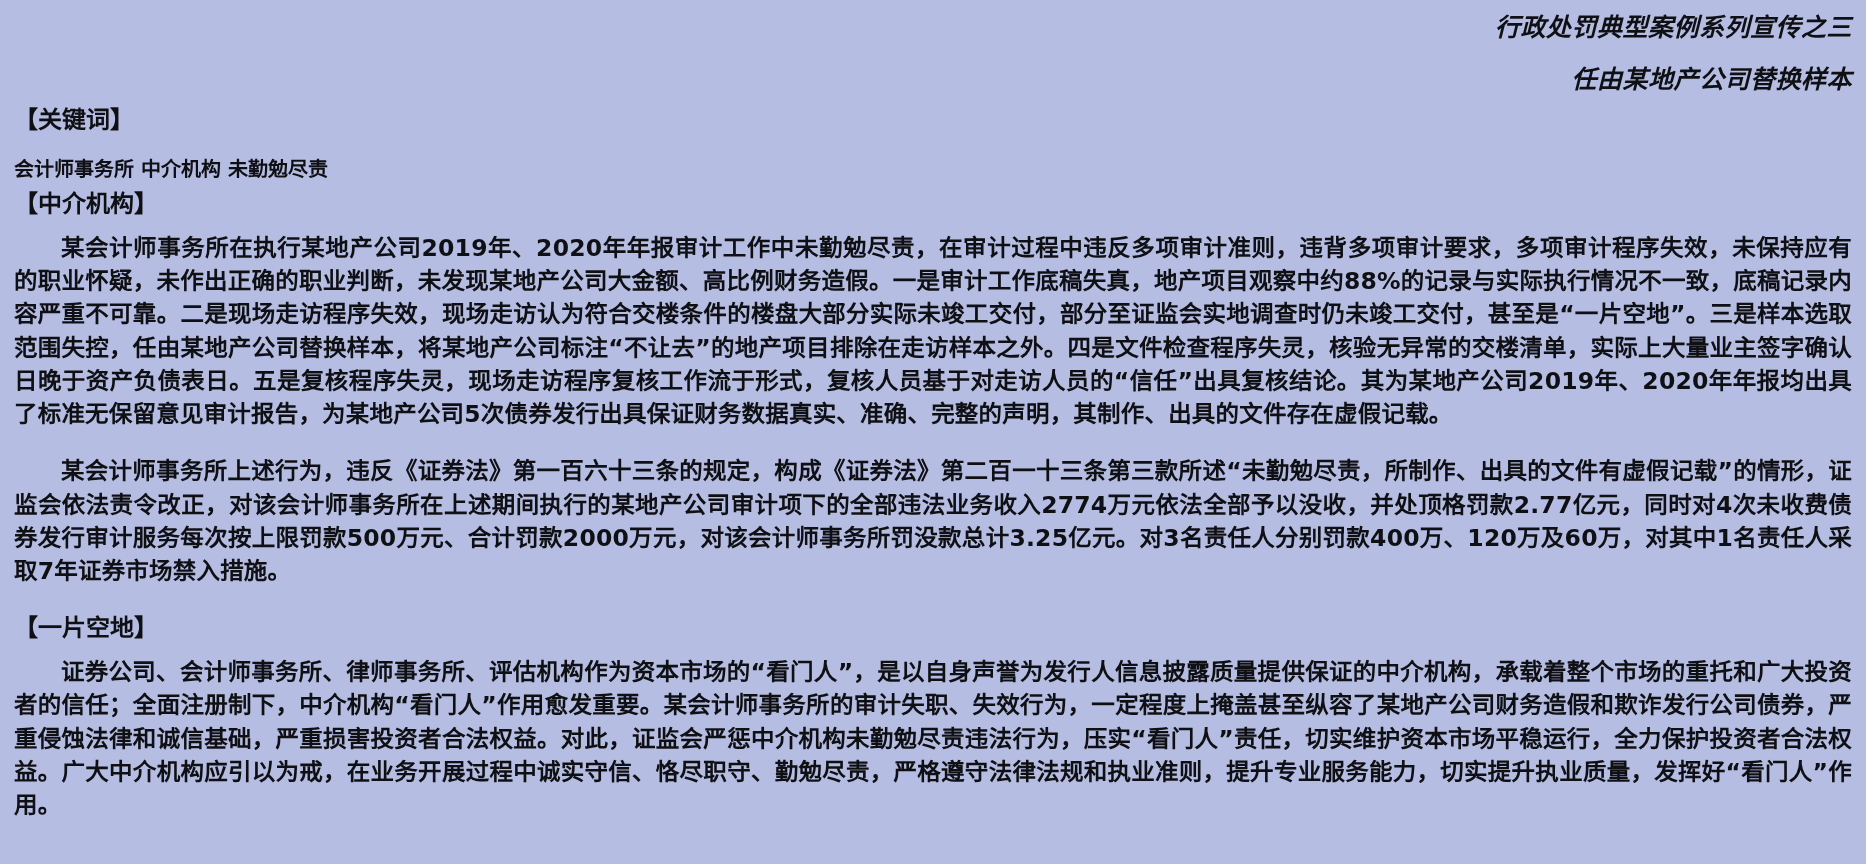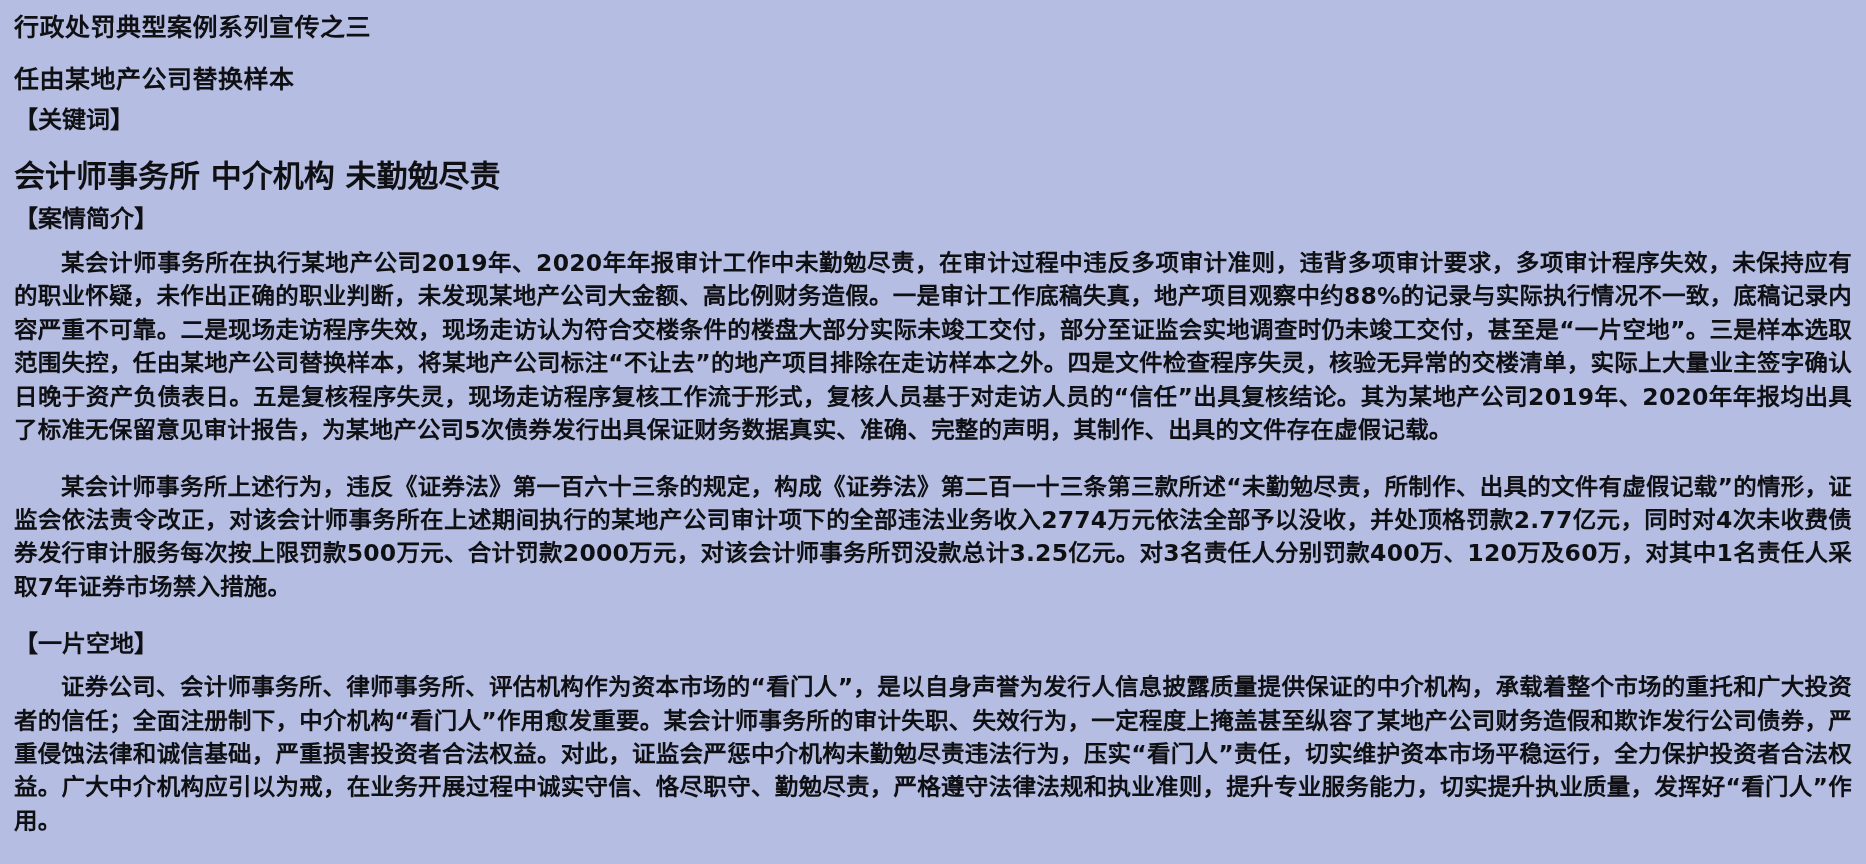--- a/index.html
+++ b/index.html
@@ -15,21 +15,22 @@
     overflow: hidden;
   }
   .page {
     box-sizing: border-box;
     width: 1866px;
     height: 864px;
     padding: 6px 14px 0 14px;
     background: #b6bde2;
   }
   .title-block {
-    text-align: left;
+    text-align: right;
+    font-style: italic;
   }
   .doc-title {
     font-size: 25px;
     font-weight: bold;
     line-height: 1.45;
     letter-spacing: 0.5px;
     margin-top: 4px;
   }
   .doc-subtitle {
     font-size: 25px;
@@ -39,21 +40,21 @@
     margin-top: 16px;
   }
   .section-heading {
     font-size: 24px;
     font-weight: bold;
     margin-top: 5px;
     margin-bottom: 0;
     line-height: 1.4;
   }
   .keywords-line {
-    font-size: 31px;
+    font-size: 20px;
     font-weight: bold;
     margin-top: 18px;
     line-height: 1.4;
   }
   .para {
     font-size: 23.5px;
     font-weight: bold;
     line-height: 1.42;
     text-align: justify;
     text-justify: inter-ideograph;
@@ -71,20 +72,20 @@
 <div class="page">
 
   <div class="title-block">
     <div class="doc-title">行政处罚典型案例系列宣传之三</div>
     <div class="doc-subtitle">任由某地产公司替换样本</div>
   </div>
 
   <div class="section-heading">【关键词】</div>
   <div class="keywords-line">会计师事务所  中介机构  未勤勉尽责</div>
 
-  <div class="section-heading">【案情简介】</div>
+  <div class="section-heading">【中介机构】</div>
   <p class="para tight">某会计师事务所在执行某地产公司2019年、2020年年报审计工作中未勤勉尽责，在审计过程中违反多项审计准则，违背多项审计要求，多项审计程序失效，未保持应有的职业怀疑，未作出正确的职业判断，未发现某地产公司大金额、高比例财务造假。一是审计工作底稿失真，地产项目观察中约88%的记录与实际执行情况不一致，底稿记录内容严重不可靠。二是现场走访程序失效，现场走访认为符合交楼条件的楼盘大部分实际未竣工交付，部分至证监会实地调查时仍未竣工交付，甚至是“一片空地”。三是样本选取范围失控，任由某地产公司替换样本，将某地产公司标注“不让去”的地产项目排除在走访样本之外。四是文件检查程序失灵，核验无异常的交楼清单，实际上大量业主签字确认日晚于资产负债表日。五是复核程序失灵，现场走访程序复核工作流于形式，复核人员基于对走访人员的“信任”出具复核结论。其为某地产公司2019年、2020年年报均出具了标准无保留意见审计报告，为某地产公司5次债券发行出具保证财务数据真实、准确、完整的声明，其制作、出具的文件存在虚假记载。</p>
   <p class="para">某会计师事务所上述行为，违反《证券法》第一百六十三条的规定，构成《证券法》第二百一十三条第三款所述“未勤勉尽责，所制作、出具的文件有虚假记载”的情形，证监会依法责令改正，对该会计师事务所在上述期间执行的某地产公司审计项下的全部违法业务收入2774万元依法全部予以没收，并处顶格罚款2.77亿元，同时对4次未收费债券发行审计服务每次按上限罚款500万元、合计罚款2000万元，对该会计师事务所罚没款总计3.25亿元。对3名责任人分别罚款400万、120万及60万，对其中1名责任人采取7年证券市场禁入措施。</p>
 
   <div class="section-heading">【一片空地】</div>
   <p class="para tight">证券公司、会计师事务所、律师事务所、评估机构作为资本市场的“看门人”，是以自身声誉为发行人信息披露质量提供保证的中介机构，承载着整个市场的重托和广大投资者的信任；全面注册制下，中介机构“看门人”作用愈发重要。某会计师事务所的审计失职、失效行为，一定程度上掩盖甚至纵容了某地产公司财务造假和欺诈发行公司债券，严重侵蚀法律和诚信基础，严重损害投资者合法权益。对此，证监会严惩中介机构未勤勉尽责违法行为，压实“看门人”责任，切实维护资本市场平稳运行，全力保护投资者合法权益。广大中介机构应引以为戒，在业务开展过程中诚实守信、恪尽职守、勤勉尽责，严格遵守法律法规和执业准则，提升专业服务能力，切实提升执业质量，发挥好“看门人”作用。</p>
 
 </div>
 
 </body></html>

